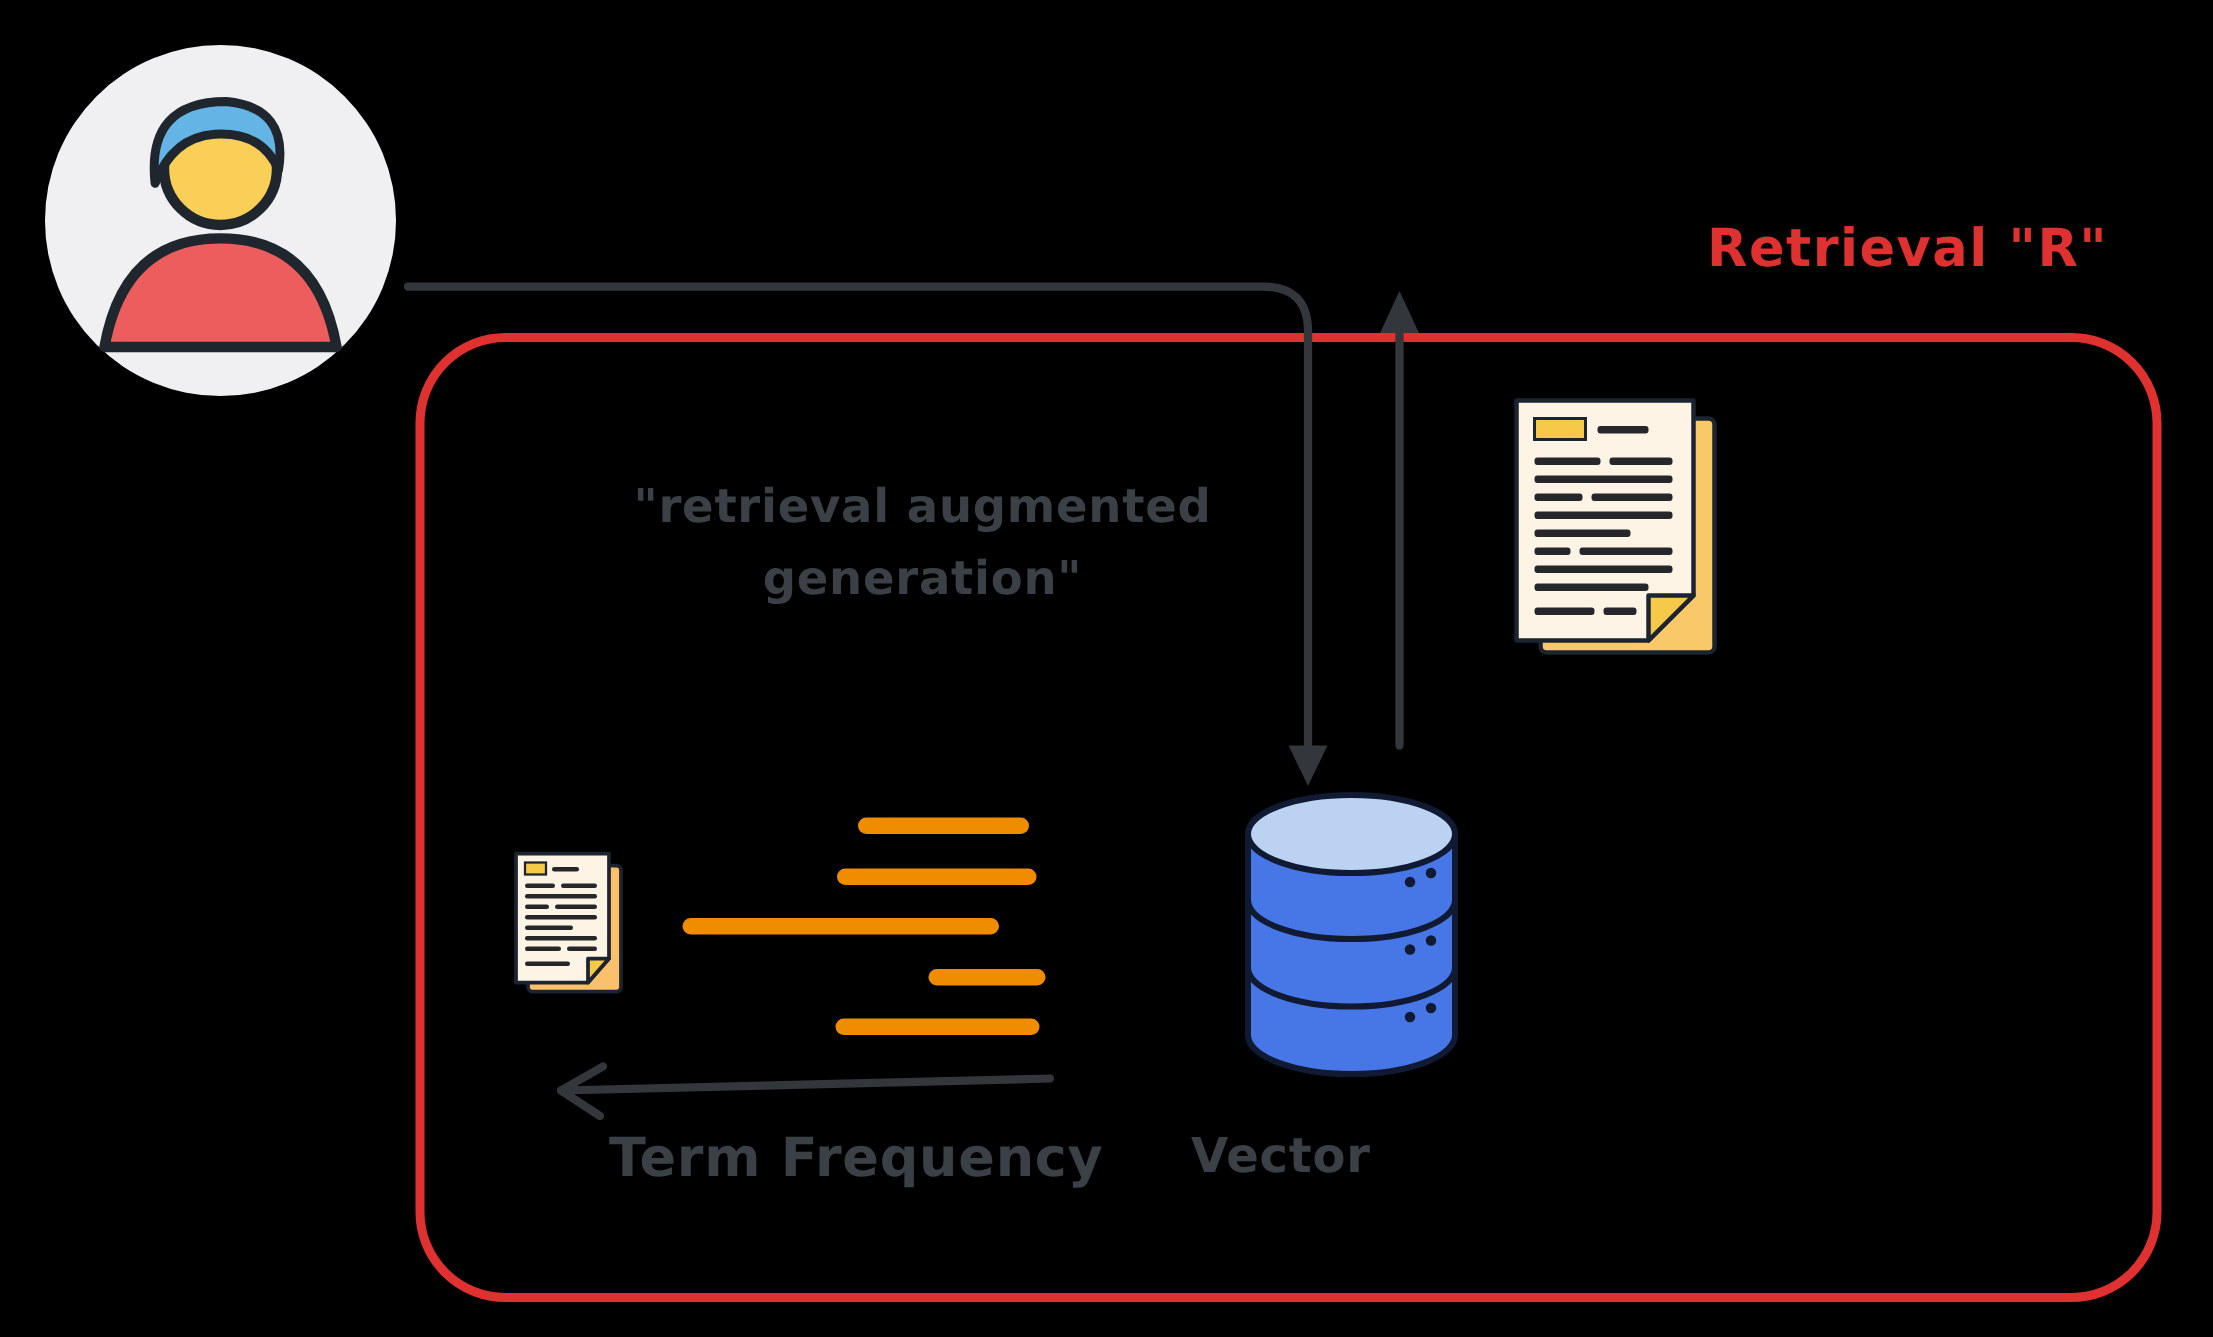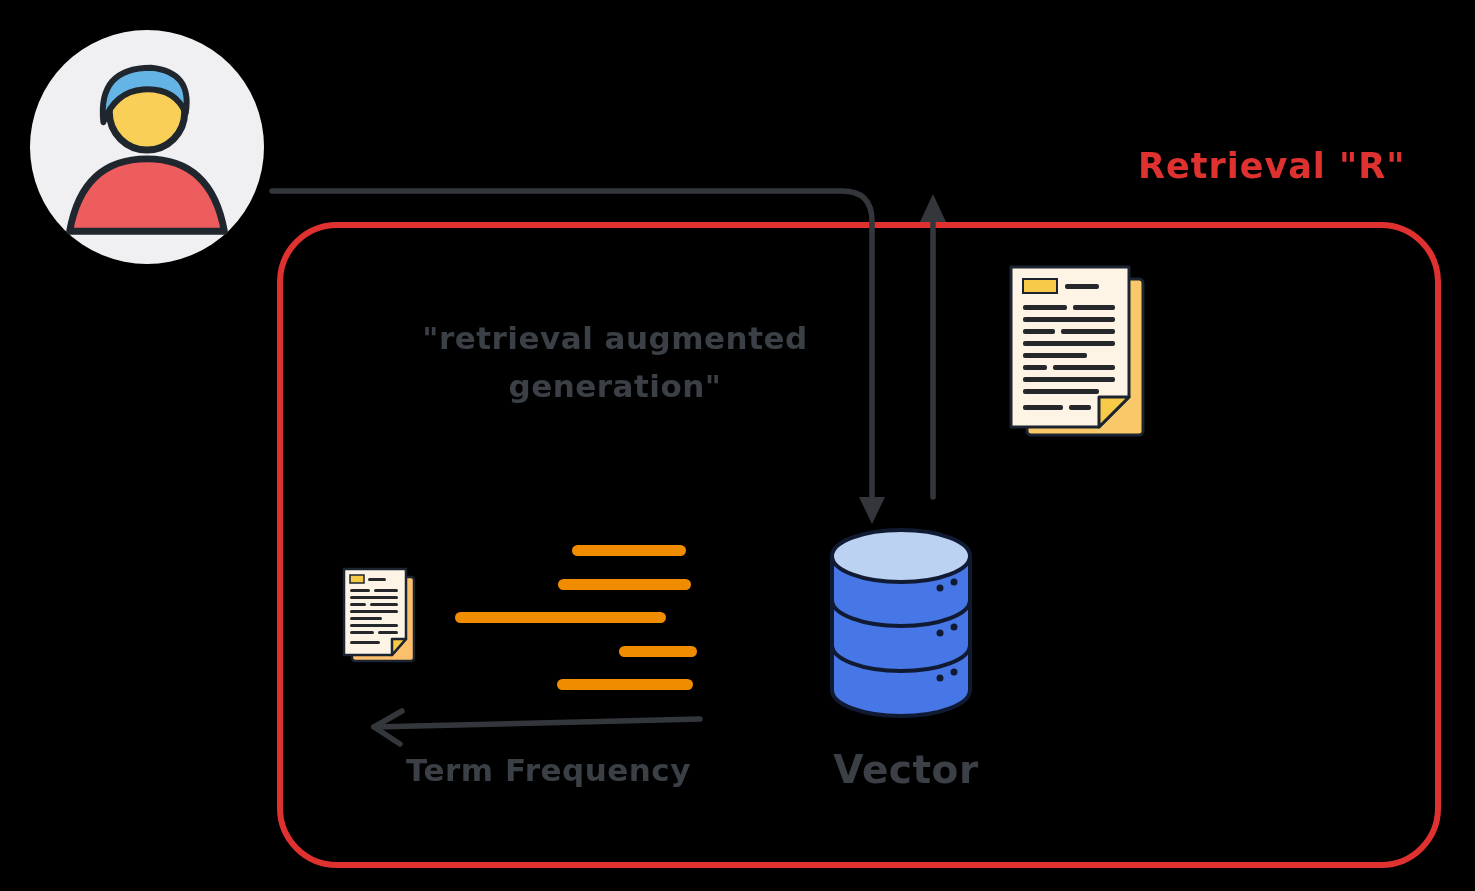--- a/index.html
+++ b/index.html
@@ -4,22 +4,22 @@
 <style>
   html,body{margin:0;padding:0;background:#000;}
   .canvas{position:relative;width:1475px;height:891px;background:#000000;overflow:hidden;
           font-family:"DejaVu Sans", sans-serif;}
   .abs{position:absolute;}
   .hand{font-weight:600;color:#3b4046;letter-spacing:0.5px;}
   .retrieval-box{left:277px;top:222px;width:1164px;height:646px;border:6px solid #e03131;
                  border-radius:60px;box-sizing:border-box;background:transparent;}
   .retrieval-label{left:1138px;top:146px;font-size:35px;font-weight:700;color:#e03131;letter-spacing:1px;}
   .query-text{left:392px;top:314px;width:446px;text-align:center;font-size:31px;line-height:48px;}
-  .db-label{left:794px;top:746px;width:224px;text-align:center;font-size:39px;line-height:48px;}
-  .tf-label{left:406px;top:752px;font-size:31px;white-space:nowrap;}
+  .db-label{left:794px;top:746px;width:224px;font-size:32px;line-height:48px;}
+  .tf-label{left:406px;top:752px;font-size:36px;white-space:nowrap;}
   .avatar{left:28px;top:28px;width:238px;height:238px;}
   .docs-icon{left:1003px;top:263px;width:150px;height:180px;}
   .doc-small{left:340px;top:567px;width:80px;height:98px;}
   .db-icon{left:826px;top:526px;width:150px;height:196px;}
   .arrows{left:0;top:0;width:1475px;height:891px;pointer-events:none;}
   .tf-bar{position:absolute;height:11px;border-radius:6px;background:#f08c00;}
   .bar1{left:572px;top:545px;width:114px;}
   .bar2{left:558px;top:579px;width:133px;}
   .bar3{left:455px;top:612px;width:211px;}
   .bar4{left:619px;top:646px;width:78px;}

